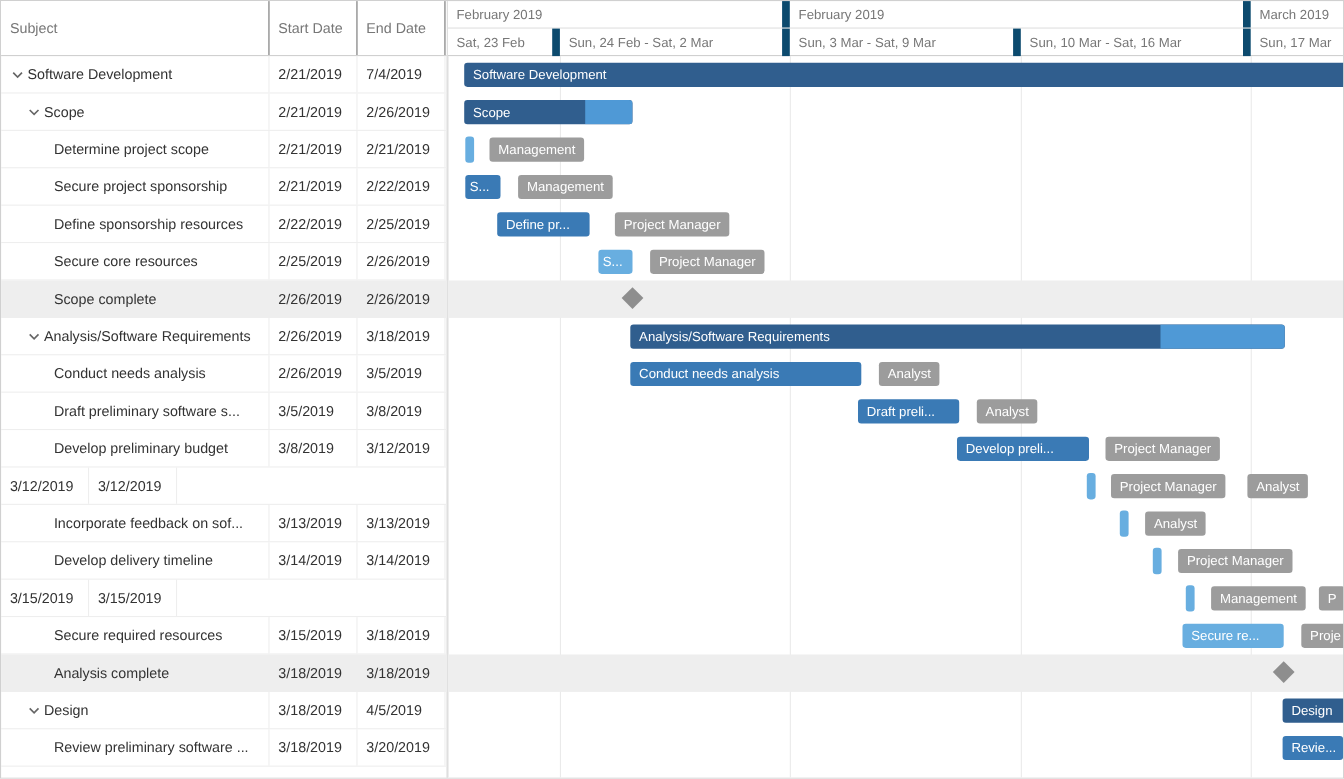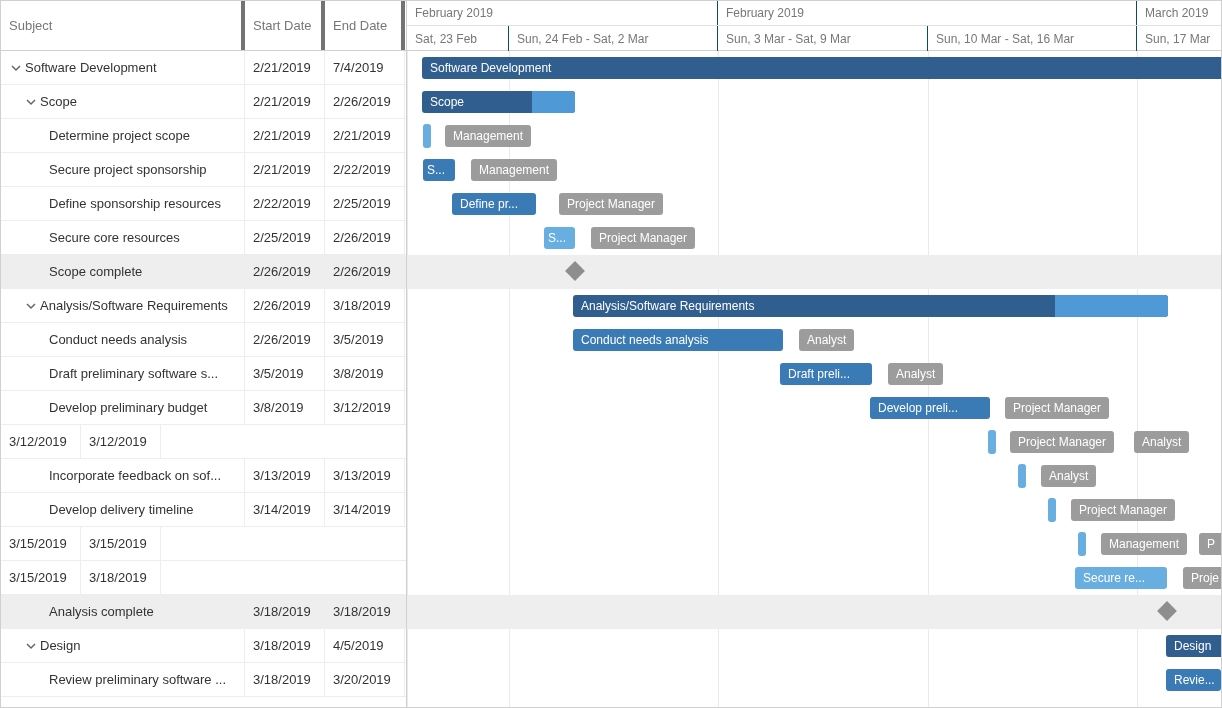--- a/index.html
+++ b/index.html
@@ -1,38 +1,38 @@
 <!DOCTYPE html>
 <html><head>
 <meta charset="utf-8">
 <style>
   * { box-sizing: border-box; }
   body { margin: 0; font-family: Arial, sans-serif; font-size: 13px; color: #333; background: #fff; overflow: hidden; }
   .gantt { display: flex; width: 1222px; height: 708px; border: 1px solid #d0d0d0; }
   .grid-pane { width: 406px; flex-shrink: 0; border-right: 1px solid #d0d0d0; display: flex; flex-direction: column; }
   .chart-pane { flex: 1; overflow: hidden; display: flex; flex-direction: column; position: relative; }
   .grid-header { display: flex; height: 50px; border-bottom: 1px solid #d0d0d0; background: #fff; }
-  .grid-header .col { display: flex; align-items: center; padding: 0 8px; border-right: 4px solid #737373; color: #777; }
+  .grid-header .col { display: flex; align-items: center; padding: 0 8px; border-right: 1px solid #737373; color: #777; }
   .col-subject { width: 244px; }
   .col-start { width: 80px; }
   .col-end { width: 80px; }
   .grid-body { flex: 1; }
   .grid-row { display: flex; height: 34px; border-bottom: 1px solid #eee; align-items: center; }
   .grid-row.milestone-row { background: #eeeeee; }
   .grid-row .cell { height: 100%; display: flex; align-items: center; padding: 0 8px; border-right: 1px solid #eee; white-space: nowrap; overflow: hidden; text-overflow: ellipsis; }
   .subject-group { display: flex; align-items: center; width: 100%; gap: 4px; }
   .indent-0 { padding-left: 10px !important; }
   .indent-1 { padding-left: 25px !important; }
   .indent-2 { padding-left: 48px !important; }
   .expander { width: 10px; height: 10px; display: inline-flex; align-items: center; justify-content: center; color: #666; }
   .expander svg { width: 10px; height: 10px; }
   .chart-header { height: 50px; border-bottom: 1px solid #d0d0d0; position: relative; }
   .chart-header-row1 { height: 25px; display: flex; border-bottom: 1px solid #e0e0e0; }
   .chart-header-row2 { height: 25px; display: flex; }
-  .ch-cell { border-right: 1px solid #0c4a6e; color: #777; font-size: 12px; display: flex; align-items: center; padding: 0 8px; flex-shrink: 0; }
+  .ch-cell { border-right: 7px solid #0c4a6e; color: #777; font-size: 12px; display: flex; align-items: center; padding: 0 8px; flex-shrink: 0; }
   .chart-body { flex: 1; position: relative; }
   .vlines { position: absolute; top: 0; bottom: 0; left: 0; right: 0; pointer-events: none; }
   .vline { position: absolute; top: 0; bottom: 0; width: 0; border-left: 1px solid #eaeaea; }
   .chart-row { height: 34px; position: relative; border-bottom: 1px solid transparent; }
   .chart-row.milestone-row { background: #eeeeee; }
   .bar { position: absolute; top: 6px; height: 22px; border-radius: 3px; color: #fff; display: flex; align-items: center; padding: 0 8px; font-size: 12px; white-space: nowrap; overflow: hidden; }
   .bar.summary { background: #305e8e; z-index: 2; }
   .bar.summary .prog { position: absolute; right: 0; top: 0; bottom: 0; background: #4f99d6; border-radius: 0 3px 3px 0; }
   .bar.summary .lbl { position: relative; z-index: 1; }
   .bar.task { background: #3a7ab5; z-index: 2; }
@@ -187,20 +187,25 @@
             </div>
           </div>
           <div class="cell col-start">3/14/2019</div>
           <div class="cell col-end">3/14/2019</div>
         </div>
         <div class="grid-row">
           <div class="cell col-start">3/15/2019</div>
           <div class="cell col-end">3/15/2019</div>
         </div>
         <div class="grid-row">
+          <div class="cell col-subject indent-2">
+            <div class="subject-group">
+              <span>Secure required resources</span>
+            </div>
+          </div>
           <div class="cell col-start">3/15/2019</div>
           <div class="cell col-end">3/18/2019</div>
         </div>
         <div class="grid-row milestone-row">
           <div class="cell col-subject indent-2">
             <div class="subject-group">
               <span>Analysis complete</span>
             </div>
           </div>
           <div class="cell col-start">3/18/2019</div>

